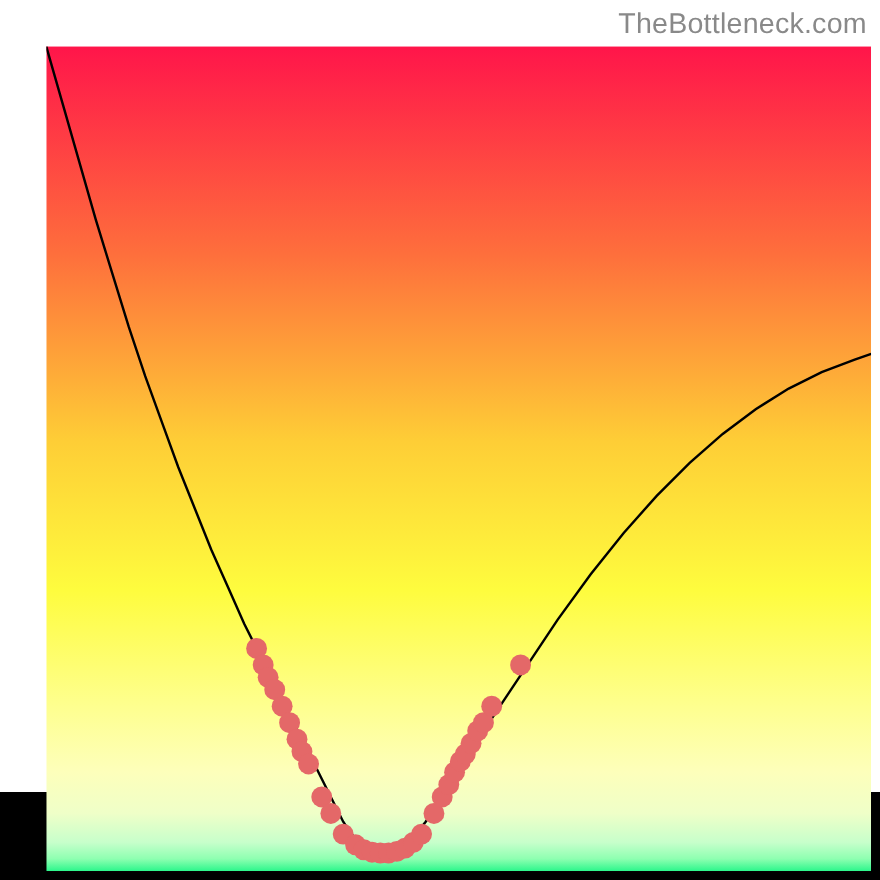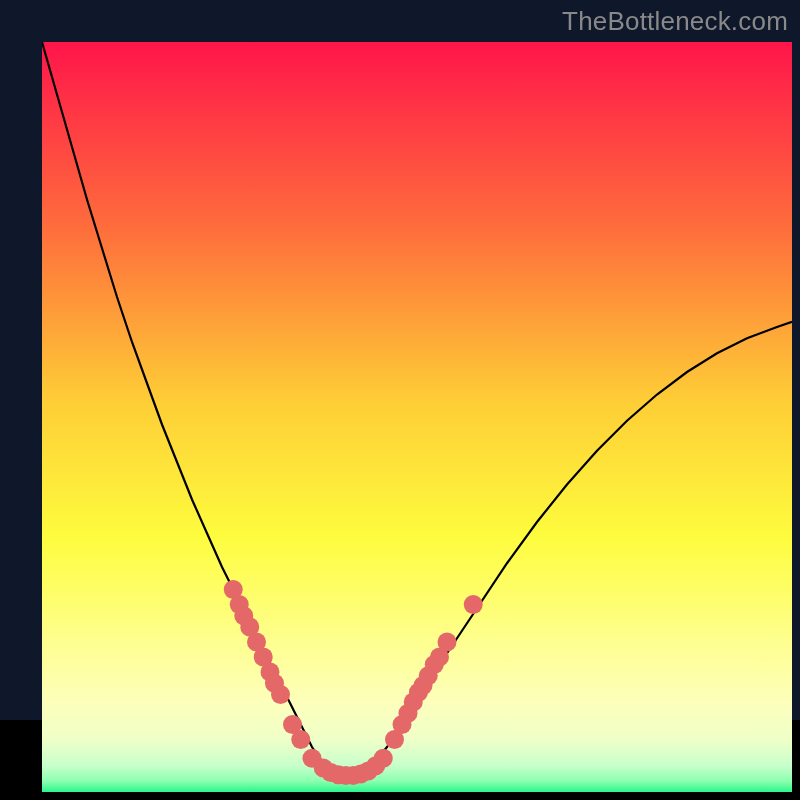--- a/index.html
+++ b/index.html
@@ -7,21 +7,21 @@
     padding: 0;
     width: 800px;
     height: 800px;
     background: #000000;
     overflow: hidden;
   }
   .frame {
     position: absolute;
     width: 800px;
     height: 720px;
-    background: #0f172a;
+    background: #ffffff;
   }
   .plot-area {
     position: absolute;
     left: 42px;
     top: 42px;
     width: 750px;
     height: 750px;
     overflow: hidden;
   }
   .watermark {

